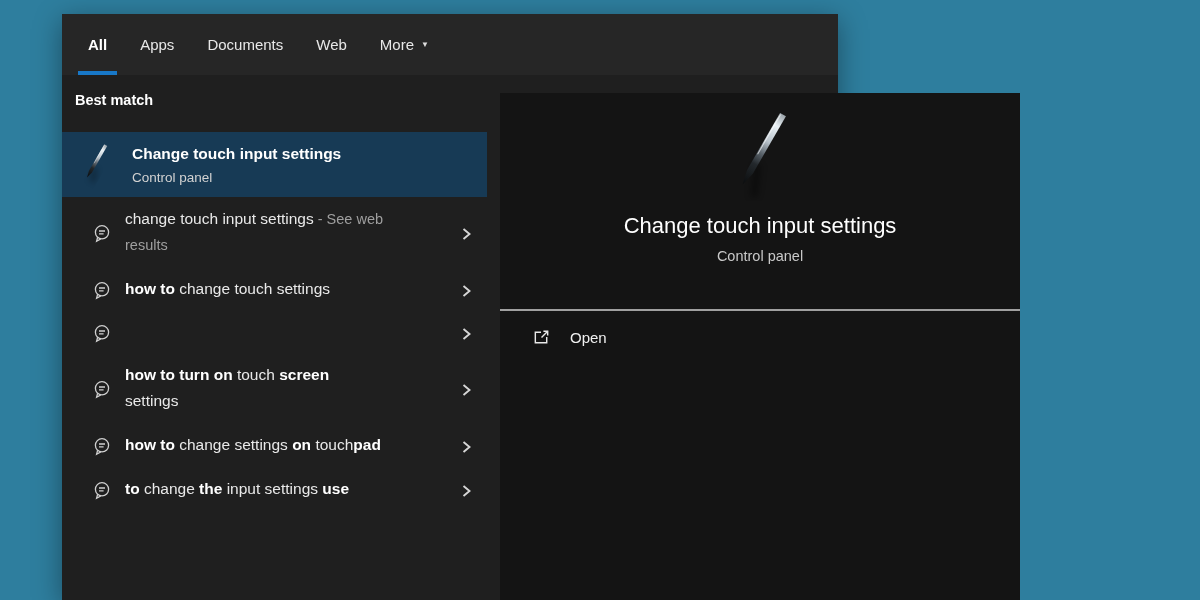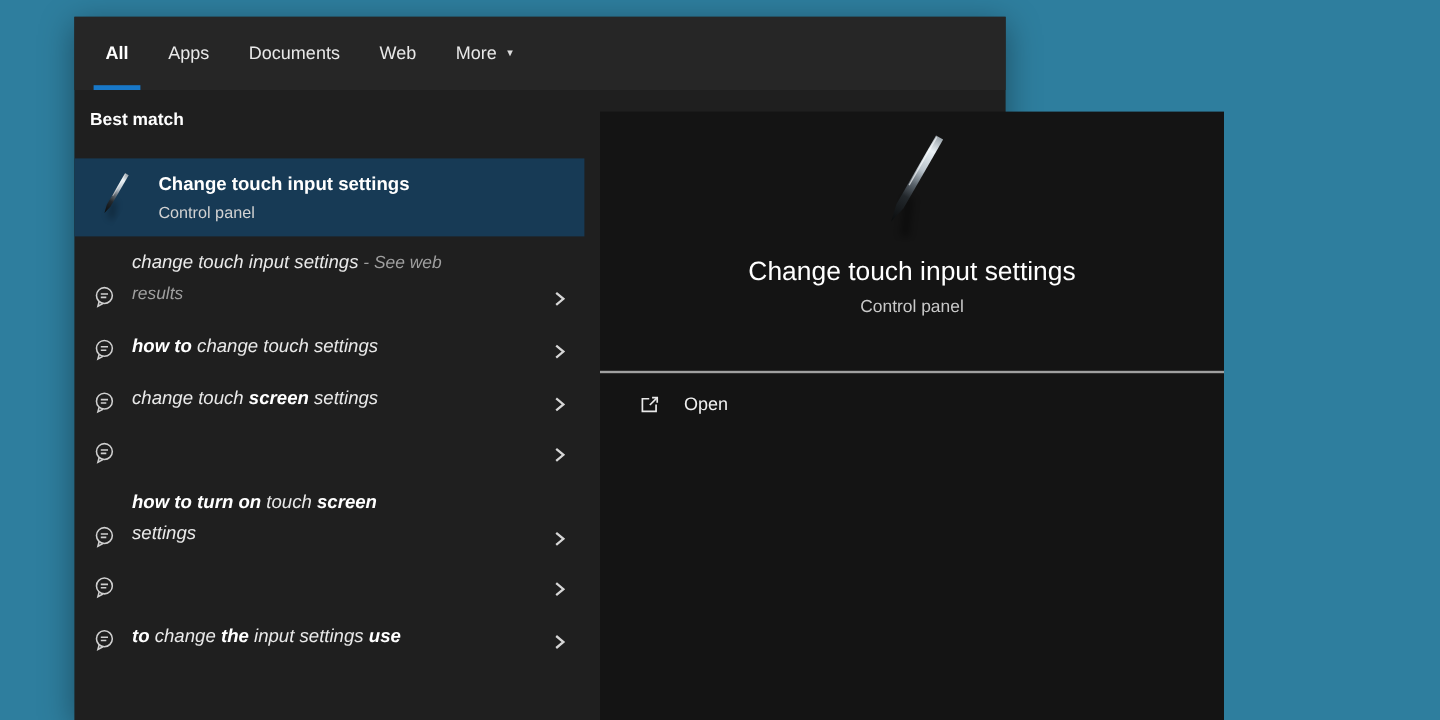--- a/index.html
+++ b/index.html
@@ -66,21 +66,21 @@
   .section-label.first{padding:17px 13px 24px;}
   .section-label.web{padding:20px 13px 12px;}
   .best-match-row{
     height:65px;background:var(--selected_item_background);
     display:flex;align-items:center;padding-left:18px;cursor:default;
   }
   .bm-text{margin-left:22px;}
   .bm-title{font-size:15.5px;font-weight:bold;color:#fff;}
   .bm-sub{font-size:13.5px;color:#d2d2d2;margin-top:7px;}
   .suggestion-list{display:flex;flex-direction:column;overflow:hidden;}
-  .s-row{display:flex;align-items:flex-end;padding:9px 14px 9px 15px;cursor:default;font-style:italic;}
+  .s-row{display:flex;align-items:center;padding:9px 14px 9px 30px;cursor:default;}
   .s-icon{flex-shrink:0;margin-top:3px;}
   .s-text{
     flex:1;margin:0 8px 0 13px;max-width:318px;
     font-size:15.5px;line-height:26px;color:#e9e9e9;
   }
   .seg-bold{font-weight:bold;color:#fff;}
   .seg-dim{color:var(--dim_text);font-size:14.5px;}
   .s-chevron{flex-shrink:0;margin-left:auto;margin-top:4px;}
   
   .right-area{flex:1;padding:18px 14px 0 13px;min-height:0;}
@@ -176,31 +176,20 @@
       <circle cx="10" cy="9.3" r="6.6"></circle>
       <path d="M5.6 14.4 L4.6 18.2 L8.8 16"></path>
       <path d="M7 8 H13 M7 10.8 H11.6"></path>
     </svg>
     <span class="s-text"><span class="seg-bold">how to </span><span>change touch settings</span></span>
     <svg class="s-chevron" width="13" height="18" viewBox="0 0 13 18" fill="none" stroke="#d6d6d6" stroke-width="1.9">
       <path d="M3.5 4 L9.5 9 L3.5 14"></path>
     </svg>
   </div>
 
-  <div class="s-row">
-    <svg class="s-icon" width="20" height="21" viewBox="0 0 20 21" fill="none" stroke="#cfcfcf" stroke-width="1.3">
-      <circle cx="10" cy="9.3" r="6.6"></circle>
-      <path d="M5.6 14.4 L4.6 18.2 L8.8 16"></path>
-      <path d="M7 8 H13 M7 10.8 H11.6"></path>
-    </svg>
-    <span class="s-text"><span>change touch </span><span class="seg-bold">screen</span><span> settings</span></span>
-    <svg class="s-chevron" width="13" height="18" viewBox="0 0 13 18" fill="none" stroke="#d6d6d6" stroke-width="1.9">
-      <path d="M3.5 4 L9.5 9 L3.5 14"></path>
-    </svg>
-  </div>
 
   <div class="s-row">
     <svg class="s-icon" width="20" height="21" viewBox="0 0 20 21" fill="none" stroke="#cfcfcf" stroke-width="1.3">
       <circle cx="10" cy="9.3" r="6.6"></circle>
       <path d="M5.6 14.4 L4.6 18.2 L8.8 16"></path>
       <path d="M7 8 H13 M7 10.8 H11.6"></path>
     </svg>
     <svg class="s-chevron" width="13" height="18" viewBox="0 0 13 18" fill="none" stroke="#d6d6d6" stroke-width="1.9">
       <path d="M3.5 4 L9.5 9 L3.5 14"></path>
     </svg>
@@ -217,20 +206,21 @@
       <path d="M3.5 4 L9.5 9 L3.5 14"></path>
     </svg>
   </div>
 
   <div class="s-row">
     <svg class="s-icon" width="20" height="21" viewBox="0 0 20 21" fill="none" stroke="#cfcfcf" stroke-width="1.3">
       <circle cx="10" cy="9.3" r="6.6"></circle>
       <path d="M5.6 14.4 L4.6 18.2 L8.8 16"></path>
       <path d="M7 8 H13 M7 10.8 H11.6"></path>
     </svg>
+    <span class="s-text"><span class="seg-bold">how to </span><span>change settings </span><span class="seg-bold">on</span><span> touch</span><span class="seg-bold">pad</span></span>
     <svg class="s-chevron" width="13" height="18" viewBox="0 0 13 18" fill="none" stroke="#d6d6d6" stroke-width="1.9">
       <path d="M3.5 4 L9.5 9 L3.5 14"></path>
     </svg>
   </div>
 
   <div class="s-row">
     <svg class="s-icon" width="20" height="21" viewBox="0 0 20 21" fill="none" stroke="#cfcfcf" stroke-width="1.3">
       <circle cx="10" cy="9.3" r="6.6"></circle>
       <path d="M5.6 14.4 L4.6 18.2 L8.8 16"></path>
       <path d="M7 8 H13 M7 10.8 H11.6"></path>

